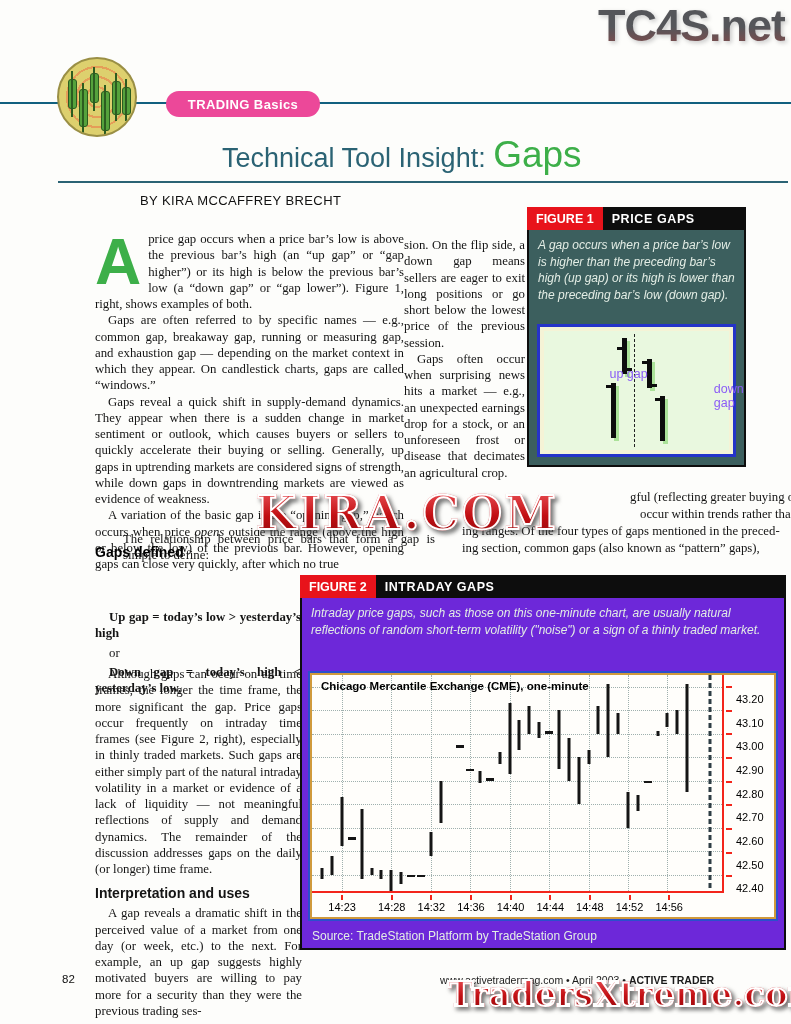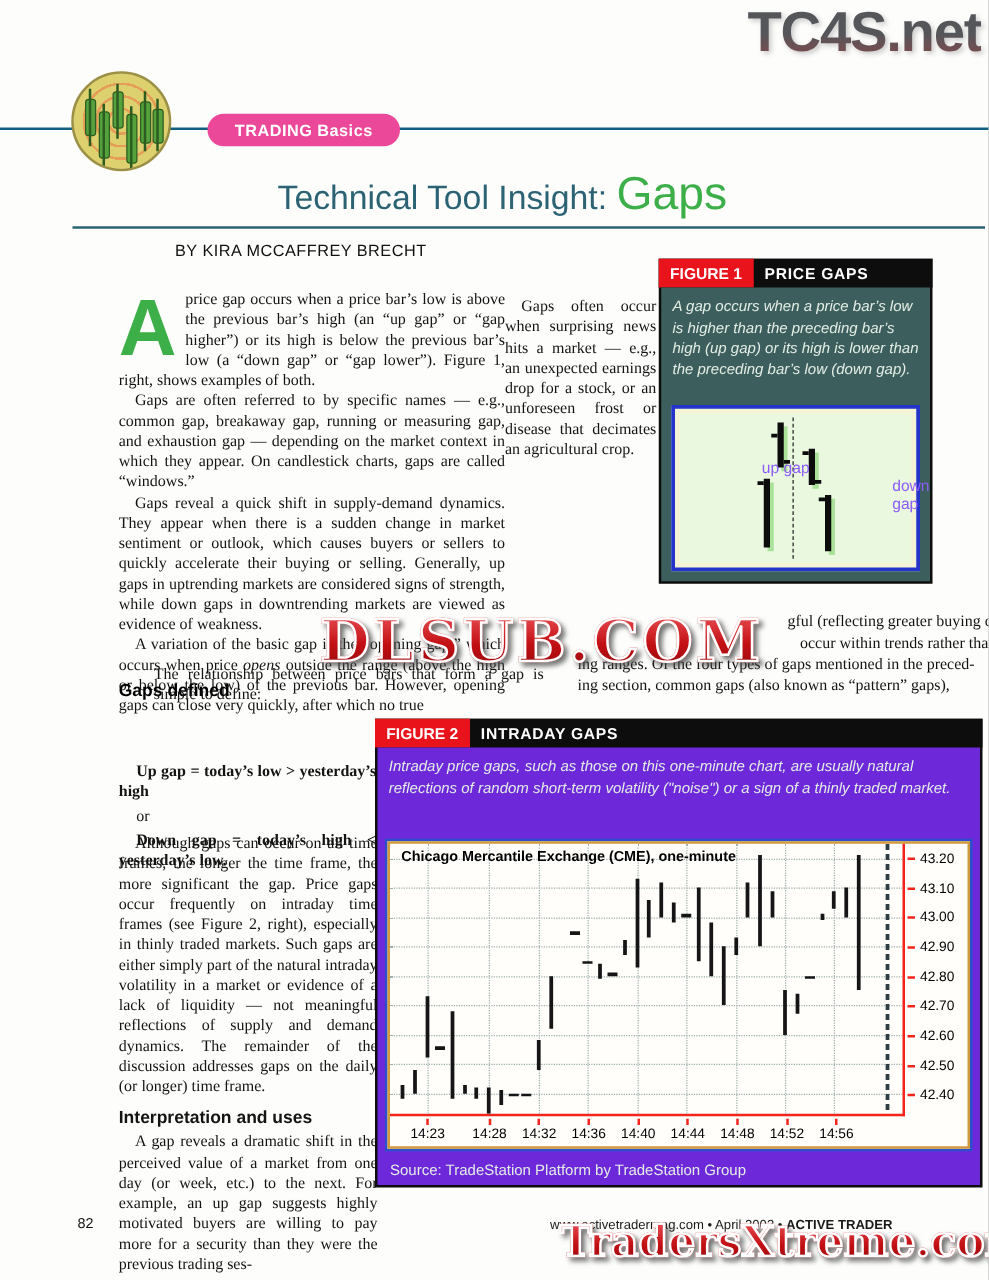--- a/index.html
+++ b/index.html
@@ -73,21 +73,21 @@
   .chart-title { position:absolute; left:9px; top:5px; font:700 11.5px "Liberation Sans", sans-serif; color:#000; z-index:4; }
   .field { position:absolute; left:0; top:0; right:50px; bottom:24px;
            border-right:2px solid #f3251b; border-bottom:2px solid #f3251b; overflow:hidden; }
   .hgrid { position:absolute; left:0; right:0; border-top:1.5px dotted #9fb0ae; }
   .vgrid { position:absolute; top:0; bottom:0; border-left:1.5px dotted #9fb0ae; }
   .bar { position:absolute; width:3px; background:#151515; transform:translateX(-50%); }
   .bar.dash { width:8px; height:2.5px !important; }
   .cursor { position:absolute; top:0; bottom:0; width:3px; transform:translateX(-50%);
             background:repeating-linear-gradient(#2e3d44 0 5px, transparent 5px 8px); }
   .ylabels { position:absolute; right:0; top:0; bottom:24px; width:48px; }
-  .ylab { position:absolute; left:10px; font:11px "Liberation Sans", sans-serif; color:#000; }
+  .ylab { position:absolute; left:10px; font:11px "Liberation Sans", sans-serif; color:#000;margin-top:12px; }
   .ytick { position:absolute; left:0; width:6px; height:2px; background:#f3251b; }
   .xlabels { position:absolute; left:0; right:50px; bottom:0; height:22px; }
   .xlab { position:absolute; top:6px; transform:translateX(-50%); font:11px "Liberation Sans", sans-serif; color:#000; }
   .xtick { position:absolute; top:0; width:2px; height:5px; background:#f3251b; transform:translateX(-50%); }
   .fig2-source { position:absolute; left:10px; bottom:5px; font:12px "Liberation Sans", sans-serif; color:#e3ede5; }
 
   
   .footer-num { position:absolute; left:62px; top:973px; font:11.5px "Liberation Sans", sans-serif; color:#111; }
   .footer-right { position:absolute; left:440px; top:974px; font:10.5px "Liberation Sans", sans-serif; color:#1a1a1a; white-space:nowrap; }
   .footer-right b { font-weight:700; }
@@ -137,20 +137,21 @@
   <div class="byline">BY KIRA MCCAFFREY BRECHT</div>
 
   <div class="serif colA">
     <p><span class="dropcap">A</span><span>price gap occurs when a price bar’s low is above the previous bar’s high (an “up gap” or “gap higher”) or its high is below the previous bar’s low (a “down gap” or “gap lower”). Figure 1, right, shows examples of both.</span></p>
     <p class="ind">Gaps are often referred to by specific names — e.g., common gap, breakaway gap, running or measuring gap, and exhaustion gap — depending on the market context in which they appear. On candlestick charts, gaps are called “windows.”</p>
     <p class="ind">Gaps reveal a quick shift in supply-demand dynamics. They appear when there is a sudden change in market sentiment or outlook, which causes buyers or sellers to quickly accelerate their buying or selling. Generally, up gaps in uptrending markets are considered signs of strength, while down gaps in downtrending markets are viewed as evidence of weakness.</p>
     <p class="ind"><span>A variation of the basic gap is the “opening gap,” which occurs when price </span><i>opens</i><span> outside the range (above the high or below the low) of the previous bar. However, opening gaps can close very quickly, after which no true</span></p>
   </div>
 
   <div class="serif colB">
+    <p>sion. On the flip side, a down gap means sellers are eager to exit long positions or go short below the lowest price of the previous session.</p>
     <p class="ind">Gaps often occur when surprising news hits a market — e.g., an unexpected earnings drop for a stock, or an unforeseen frost or disease that decimates an agricultural crop.</p>
   </div>
 
   <div class="serif colC">
     <div style="margin-left:168px">gful (reflecting greater buying or sell-</div>
     <div style="margin-left:178px">occur within trends rather than trad-</div>
     <div>ing ranges. Of the four types of gaps mentioned in the preced-</div>
     <div>ing section, common gaps (also known as “pattern” gaps),</div>
   </div>
 
@@ -316,16 +317,16 @@
   <div class="footer-num">82</div>
   <div class="footer-right">
     <span>www.activetradermag.com</span>
     <span>•</span>
     <span>April 2003</span>
     <span>•</span>
     <b>ACTIVE TRADER</b>
   </div>
 
   <div class="wm wm-tc4s">TC4S.net</div>
-  <div class="wm wm-red wm-dlsub">DLSUB.COM</div>
+  <div class="wm wm-red wm-dlsub">KIRA.COM</div>
   <div class="wm wm-red wm-traders">TradersXtreme.com</div>
 
 </div>
 
 </body></html>

